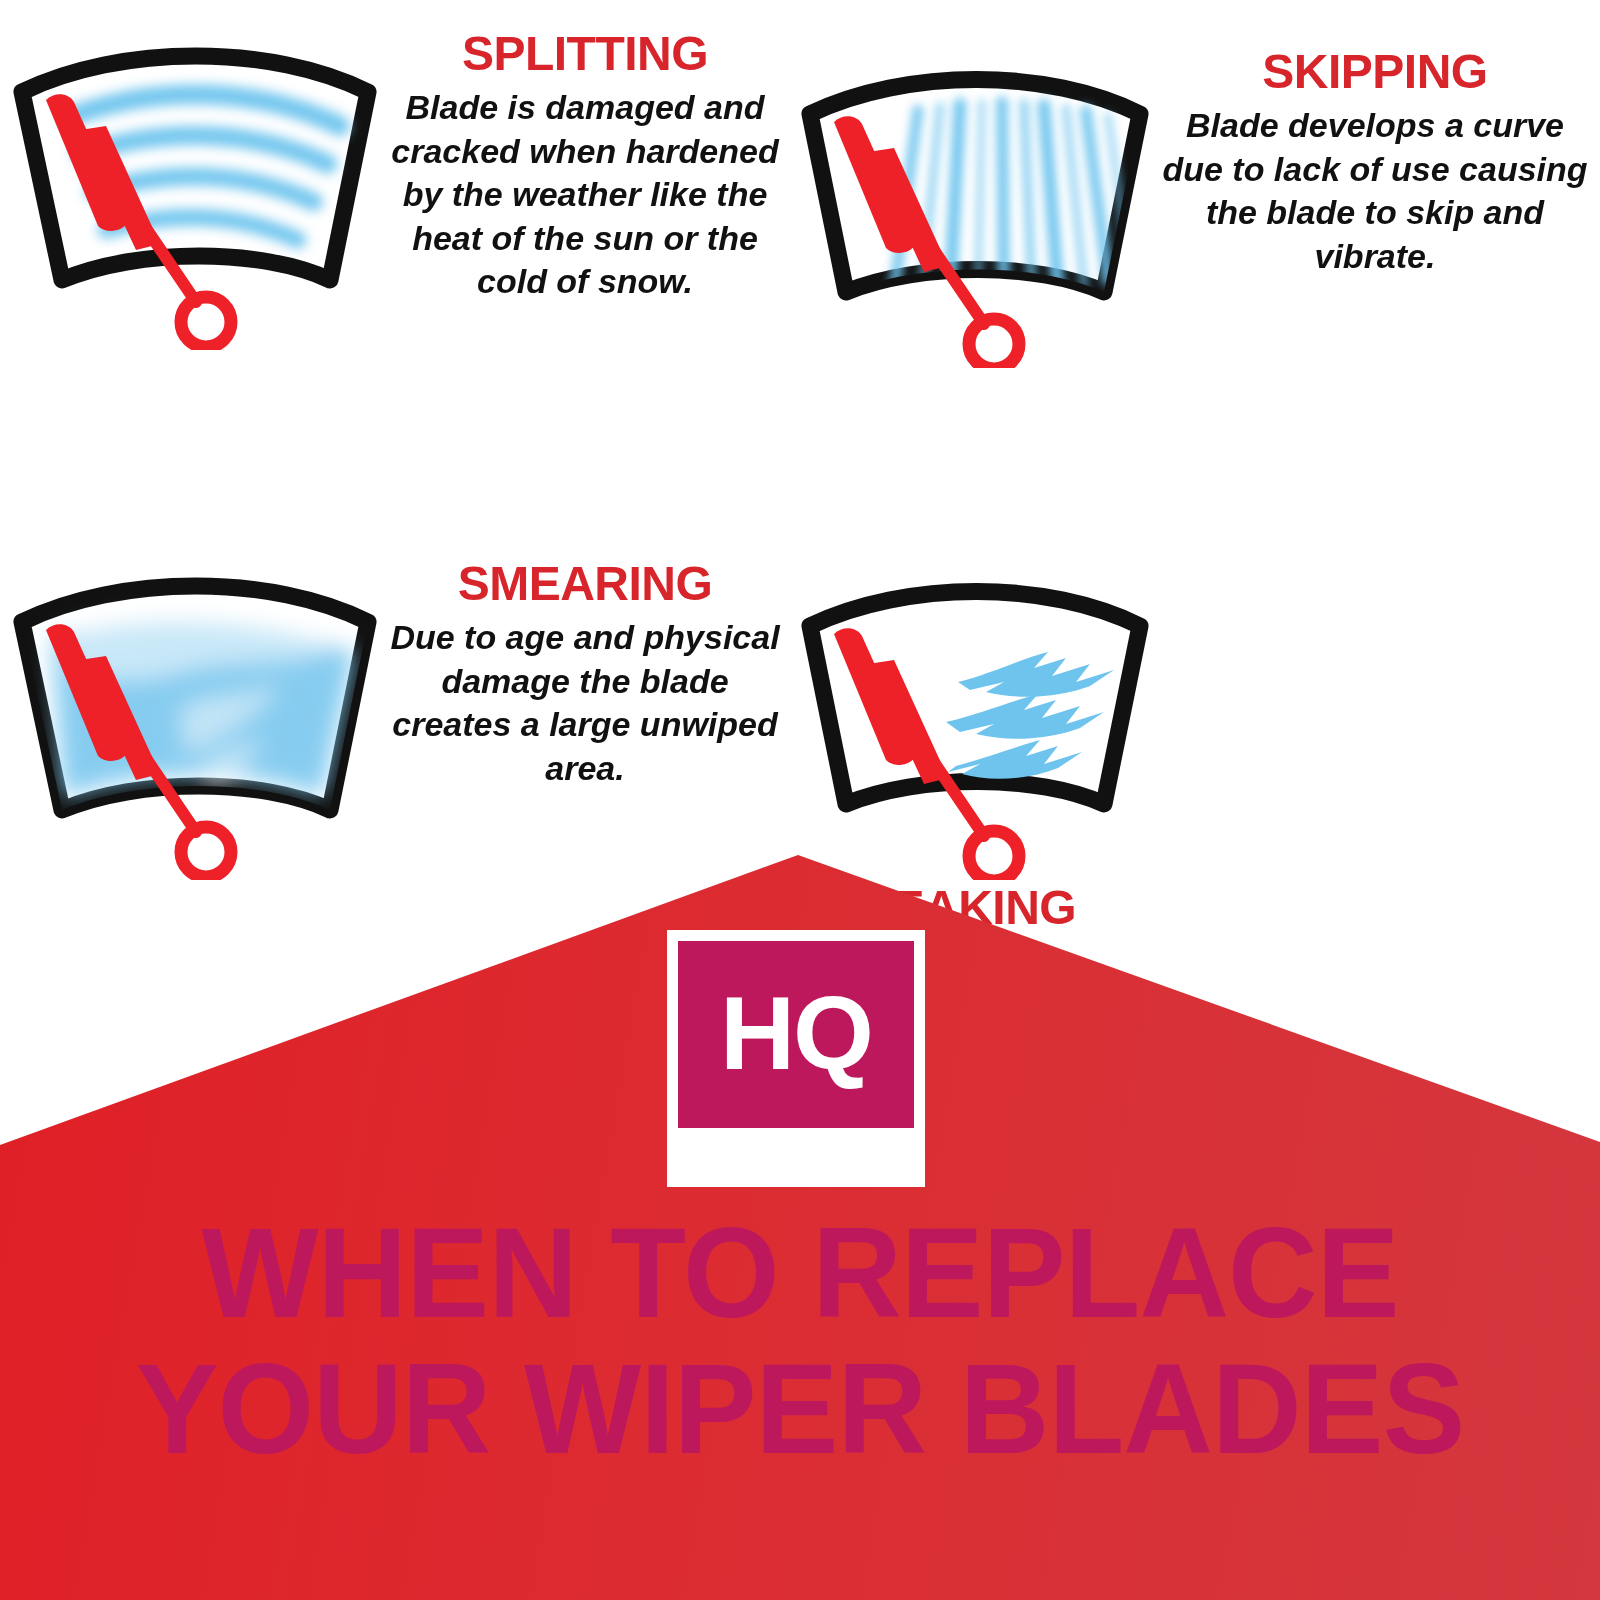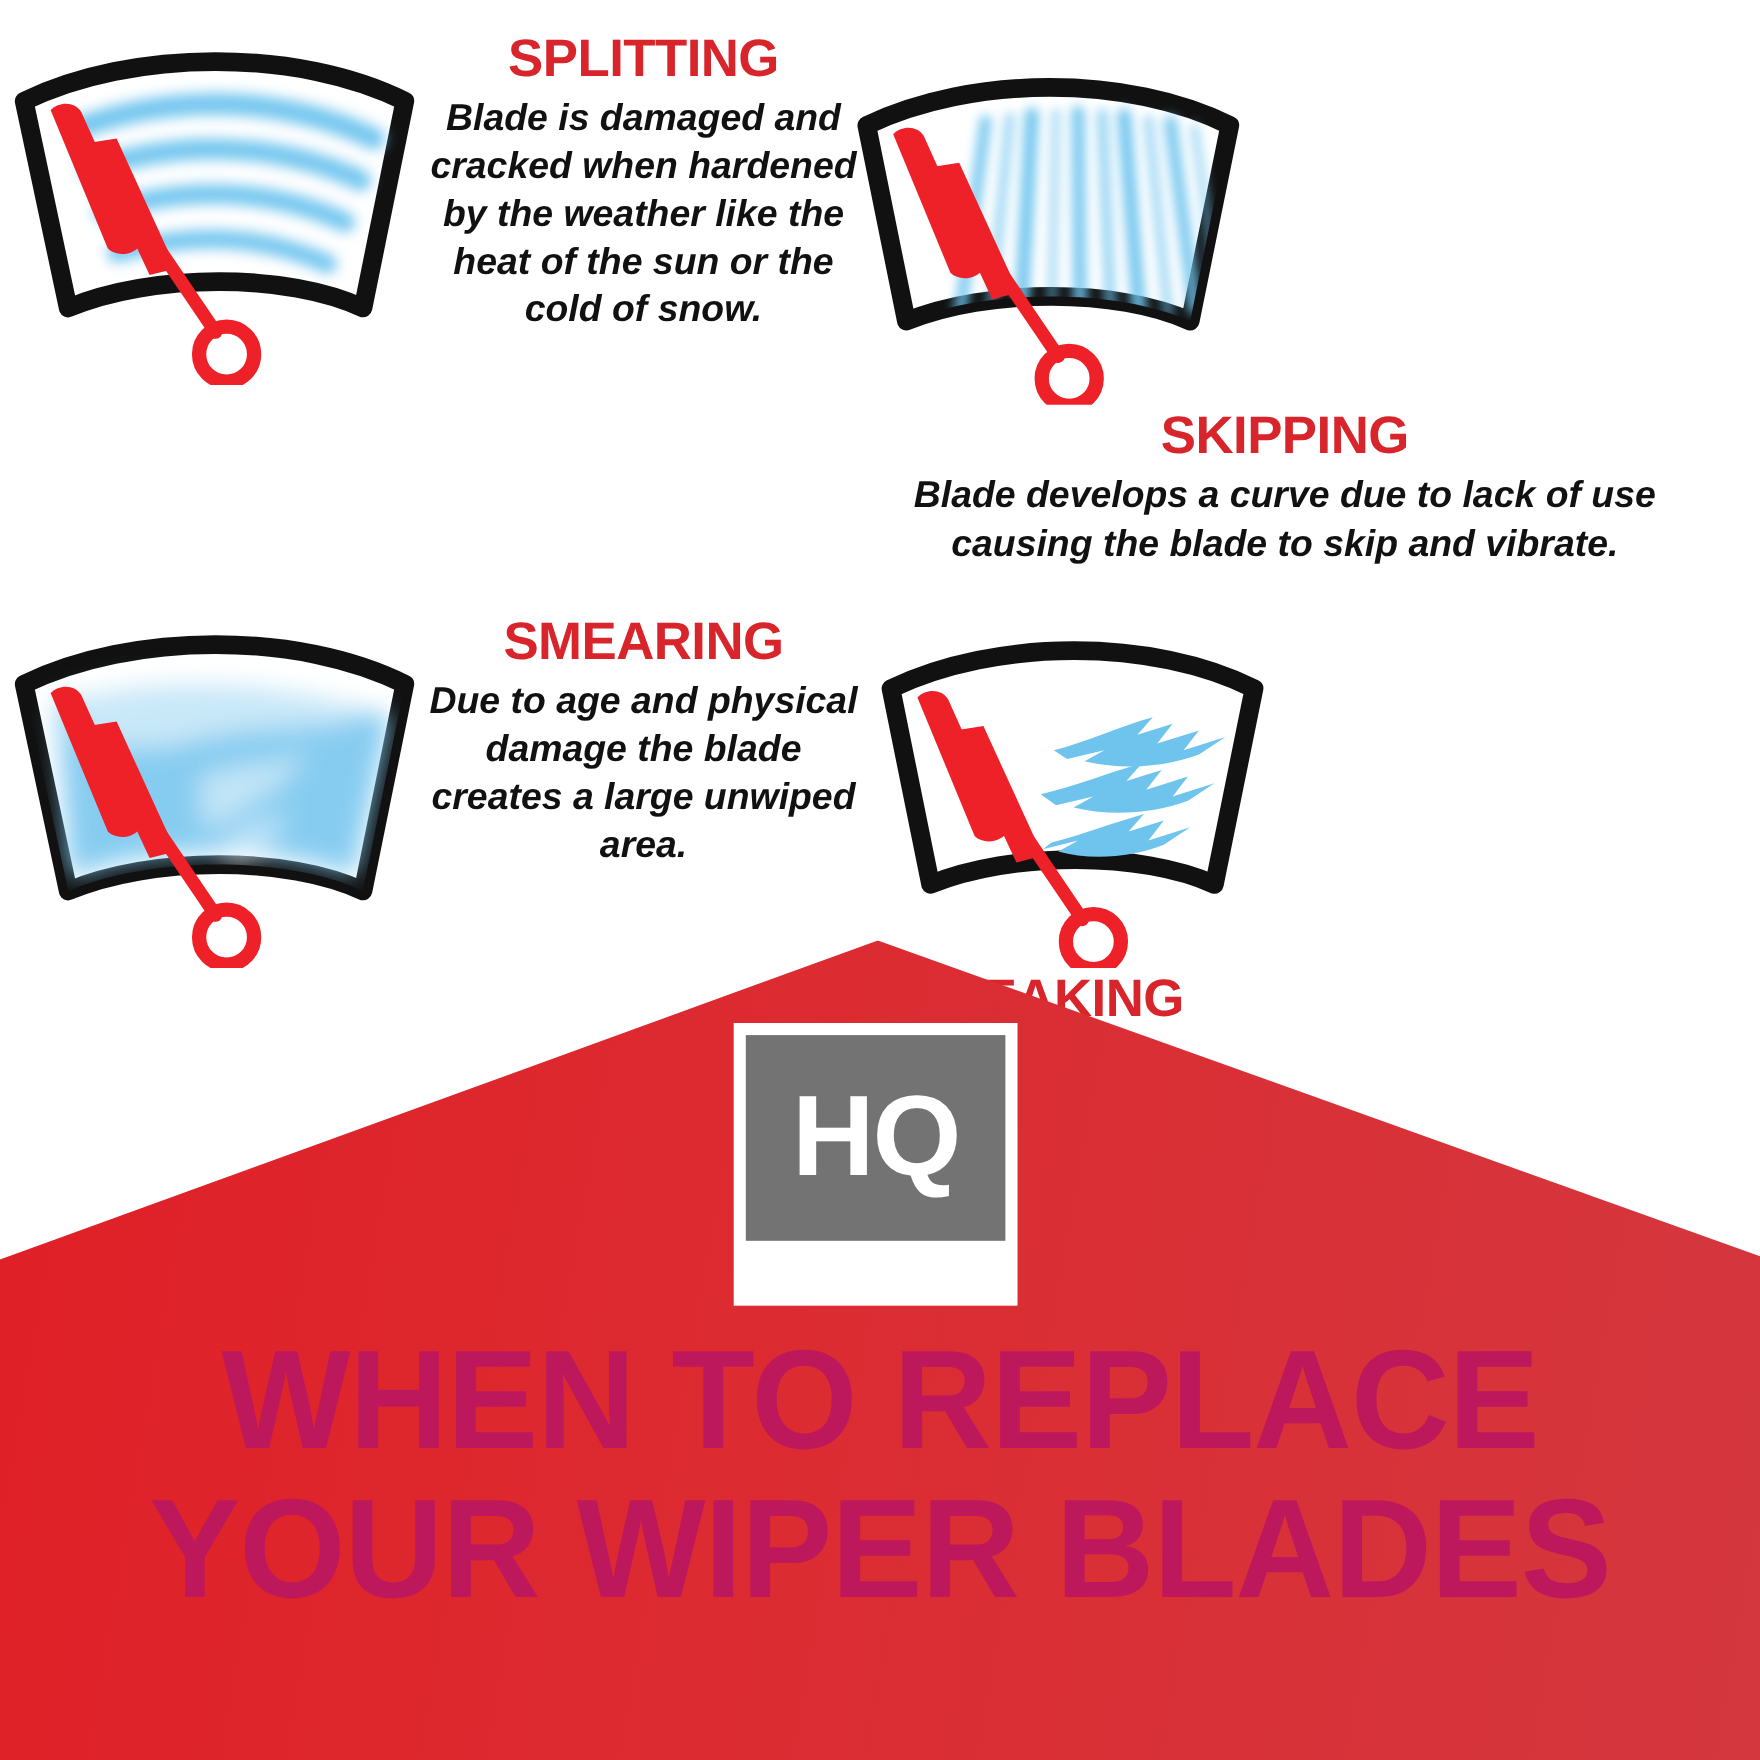--- a/index.html
+++ b/index.html
@@ -12,21 +12,21 @@
   }
   .stage{position:absolute;inset:0;width:1600px;height:1600px;}
 
   
   .panels{position:absolute;left:0;top:0;width:1276px;height:860px;}
   .panel{position:absolute;display:flex;align-items:flex-start;}
   .panel-icon{position:relative;flex:0 0 auto;}
   .panel-text{flex:1 1 auto;text-align:center;}
 
   .p-tl{left:10px;  top:30px;  width:780px;}
-  .p-tr{left:768px; top:48px;  width:800px;flex-direction:column;}
+  .p-tr{left:790px; top:48px;  width:800px;}
   .p-bl{left:10px;  top:560px; width:780px;}
   .p-br{left:790px; top:560px; width:800px;flex-direction:column;}
 
   .panel-title{
     font-size:48px;
     font-weight:bold;
     color:#D8252C;
     letter-spacing:-0.5px;
     line-height:1.0;
     margin:0 0 8px 0;
@@ -52,21 +52,21 @@
 
   
   .logo{
     position:absolute;left:667px;top:930px;width:258px;height:257px;
     background:#ffffff;
     box-sizing:border-box;
     padding:11px 11px 0 11px;
   }
   .logo-square{
     width:100%;height:187px;
-    background:#737373;
+    background:#be185d;
     display:flex;align-items:center;justify-content:center;
   }
   .logo-hq{
     color:#ffffff;font-size:104px;font-weight:bold;line-height:1;
     letter-spacing:-2px;
     font-family:"Liberation Sans", sans-serif;
     transform:translateY(-2px);
   }
   .logo-sub{
     width:100%;height:59px;

